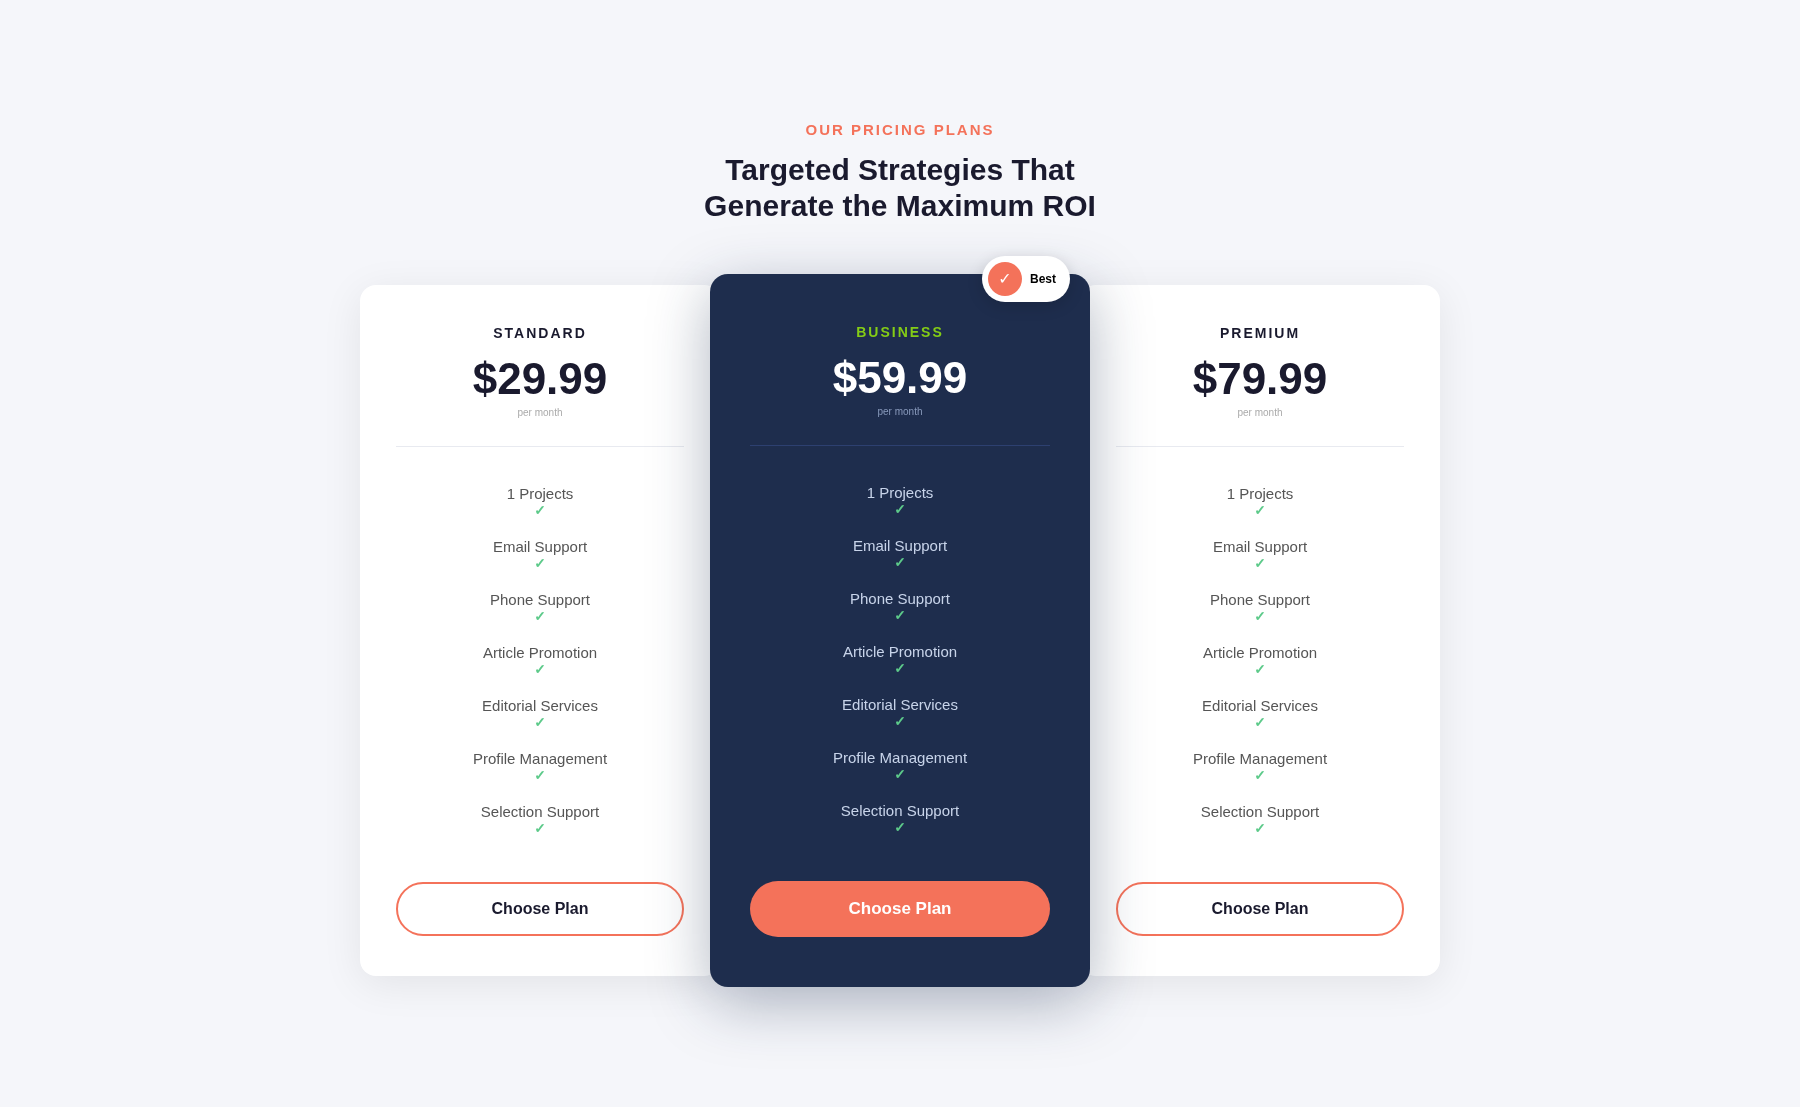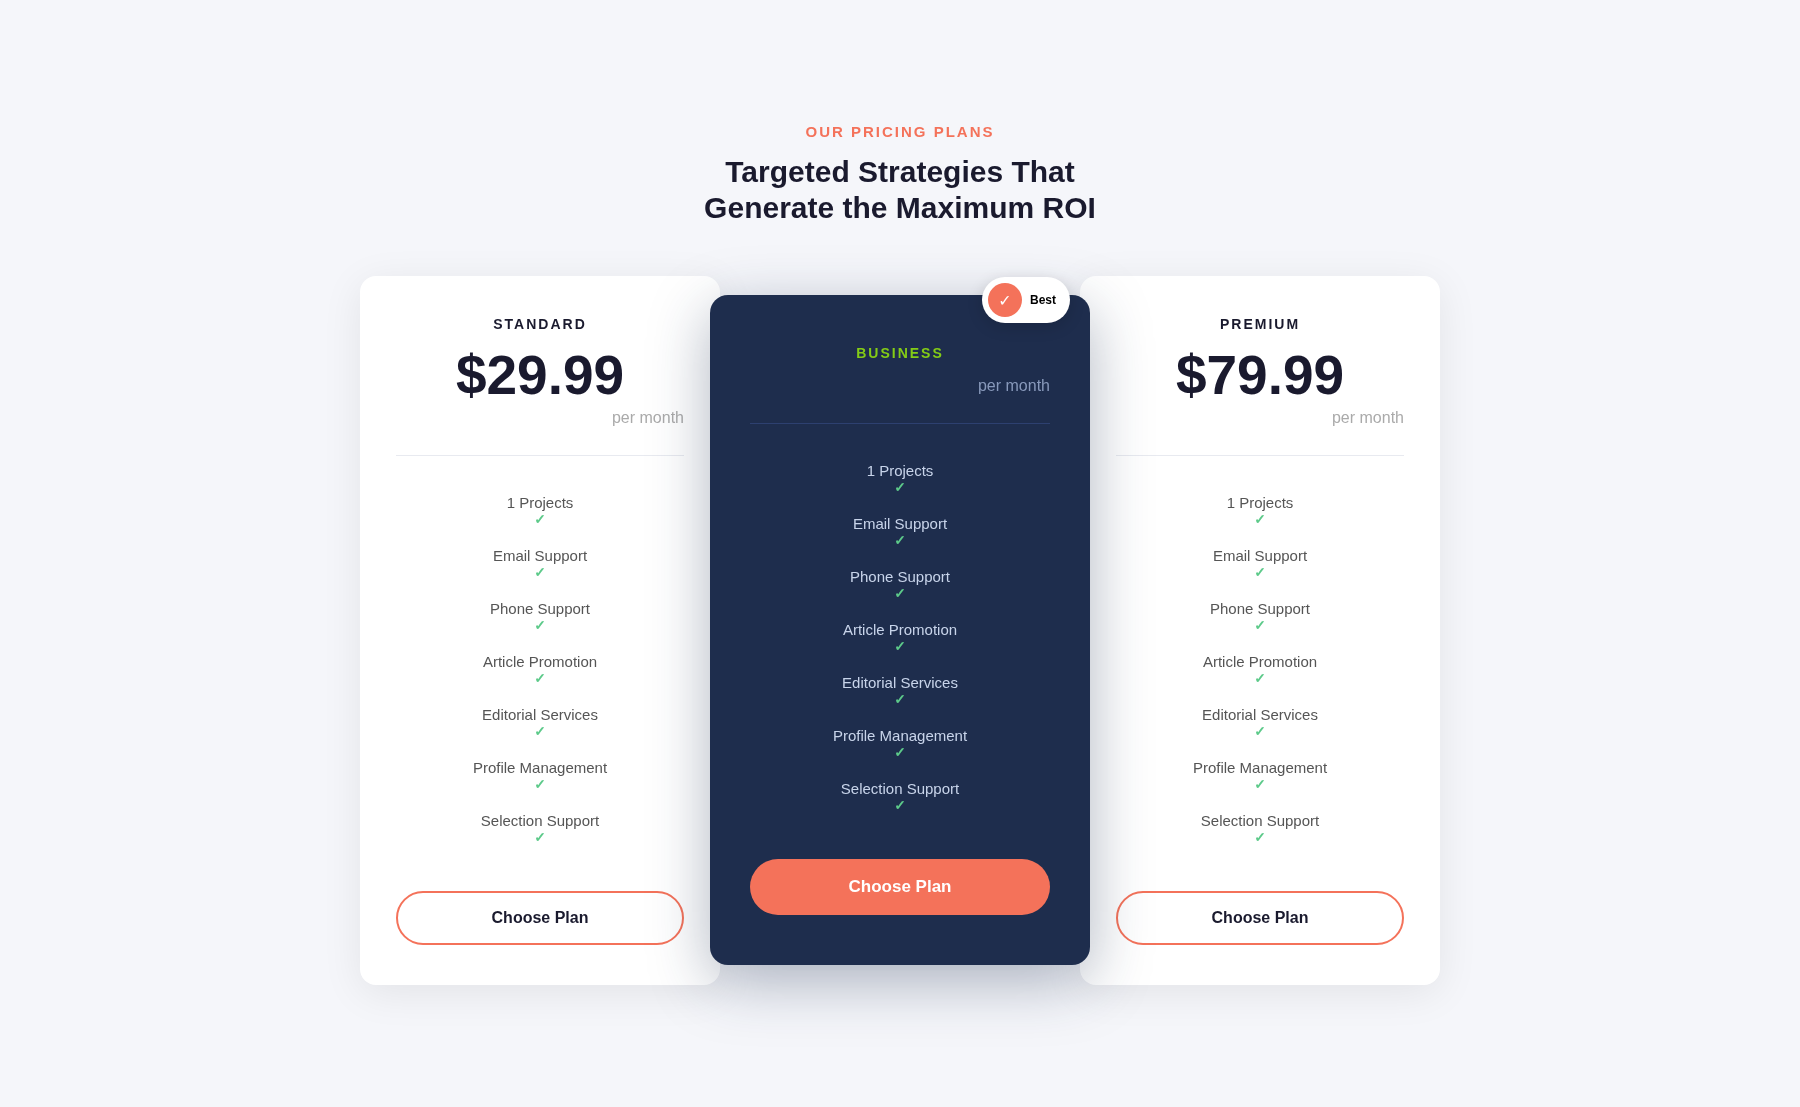--- a/index.html
+++ b/index.html
@@ -103,33 +103,33 @@
       color: #1a1a2e;
       margin-bottom: 16px;
     }
 
     .card.featured .plan-name {
       color: #84cc16;
     }
 
     .plan-price {
       text-align: center;
-      font-size: 55px;
+      font-size: 44px;
       font-weight: 700;
       color: #1a1a2e;
       line-height: 1;
     }
 
     .card.featured .plan-price {
       color: #fff;
     }
 
     .plan-period {
-      text-align: right;
-      font-size: 16px;
+      text-align: center;
+      font-size: 10px;
       color: #aaa;
       margin-top: 6px;
       margin-bottom: 28px;
     }
 
     .card.featured .plan-period {
       color: #8899bb;
     }
 
     .divider {
@@ -249,20 +249,21 @@
       <button class="choose-btn">Choose Plan</button>
     </div>
     <div class="card featured">
 
         <div class="best-badge">
           <div class="best-badge-icon">✓</div>
           <span class="best-badge-text">Best</span>
         </div>
 
       <div class="plan-name">BUSINESS</div>
+      <div class="plan-price">$59.99</div>
       <div class="plan-period">per month</div>
       <hr class="divider">
       <ul class="features-list">
 
       <li class="feature-item">
         <span>1 Projects</span>
         <span class="feature-check">✓</span>
       </li>
 
       <li class="feature-item">

